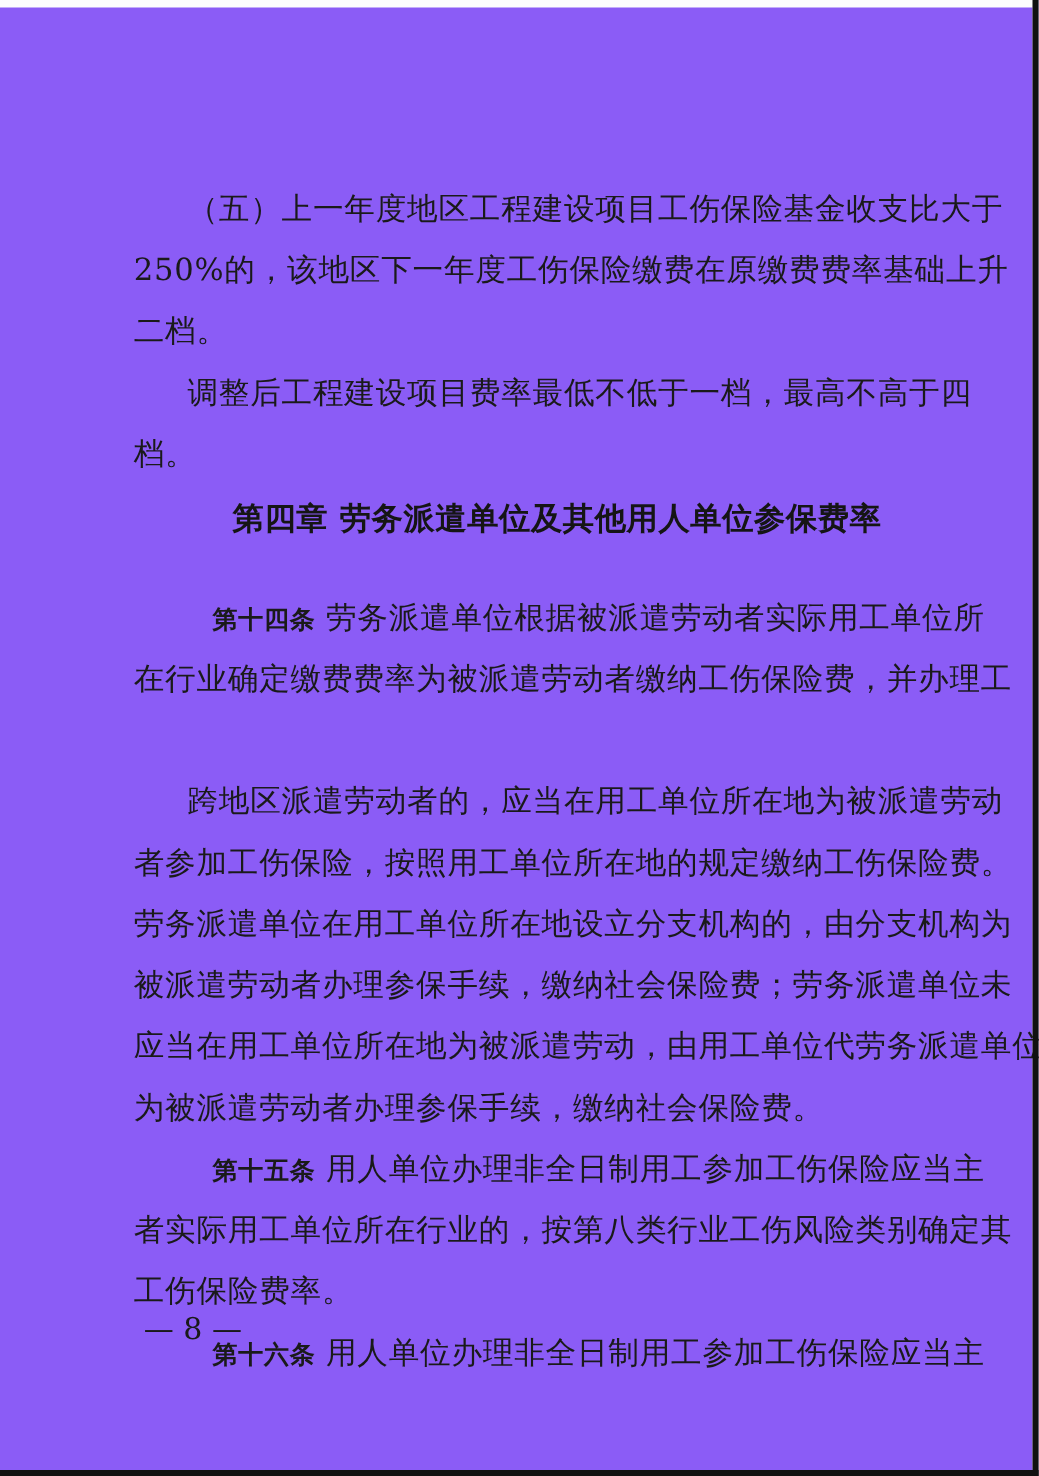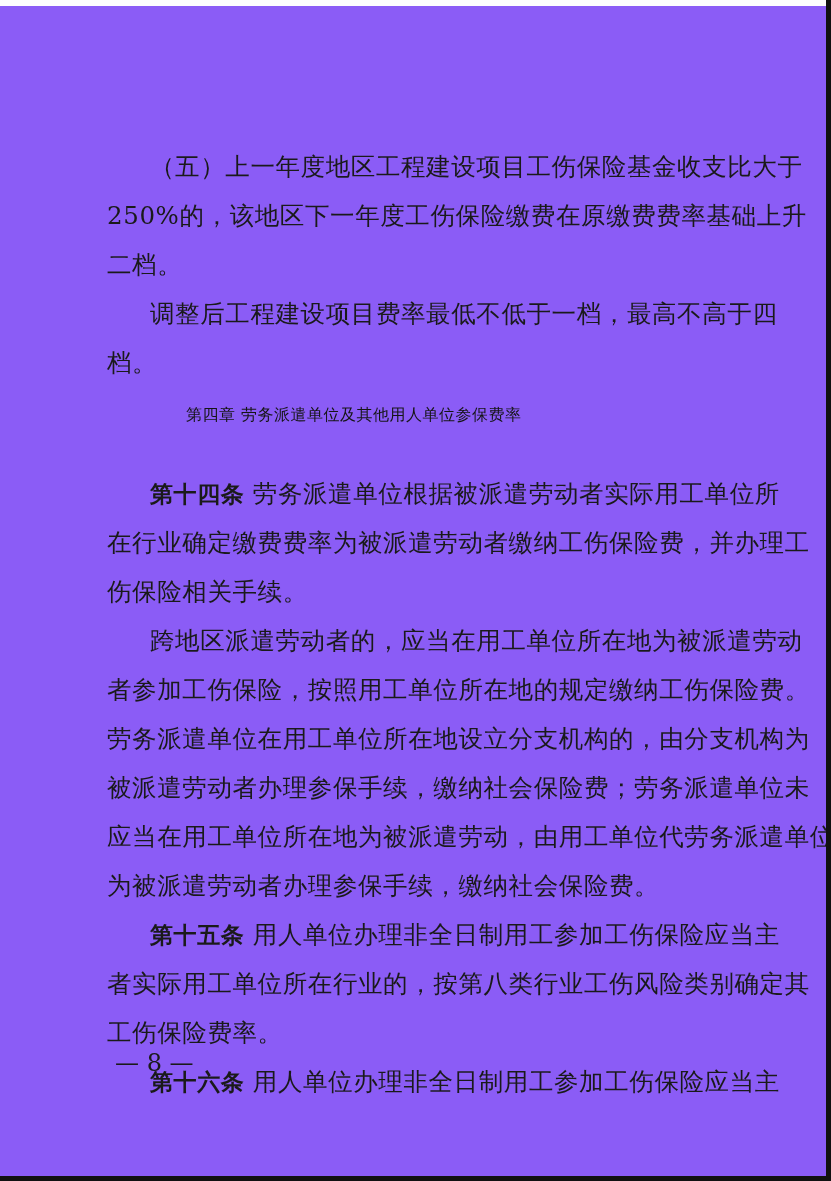--- a/index.html
+++ b/index.html
@@ -14,24 +14,24 @@
   .edge-bottom { position: absolute; left: 0; bottom: 0; width: 831px; height: 5px; background: #111; }
   .line {
     position: absolute; left: 107px; width: 614px;
     font-size: 24.5px; line-height: 30px; white-space: nowrap;
     letter-spacing: 0.6px;
   }
   .indent { left: 150px; width: 571px; }
   .heading {
     position: absolute; left: 186px; top: 394px;
     font-family: "DejaVu Sans", "Liberation Sans", sans-serif;
-    font-size: 16px; line-height: 30px; white-space: nowrap; font-weight: normal;
+    font-size: 25px; line-height: 30px; white-space: nowrap; font-weight: bold;
     color: #151515; letter-spacing: 0.5px;
   }
-  .bold-run { font-family: "DejaVu Sans", "Liberation Sans", sans-serif; font-weight: bold; font-size: 23px; }
+  .bold-run { font-family: "DejaVu Sans", "Liberation Sans", sans-serif; font-weight: bold; font-size: 20px; margin-left: 20px; }
   .page-number {
     position: absolute; left: 115px; top: 1042px;
     font-size: 24px; line-height: 30px; white-space: nowrap;
   }
 </style>
 </head>
 <body>
 
 <div class="page">
 
@@ -41,21 +41,20 @@
 
   <div class="line indent" style="top:293px">调整后工程建设项目费率最低不低于一档，最高不高于四</div>
   <div class="line" style="top:342px">档。</div>
 
   <div class="heading">第四章  劳务派遣单位及其他用人单位参保费率</div>
 
   <div class="line indent" style="top:473px">
     <span class="bold-run">第十四条</span><span> 劳务派遣单位根据被派遣劳动者实际用工单位所</span>
   </div>
   <div class="line" style="top:522px">在行业确定缴费费率为被派遣劳动者缴纳工伤保险费，并办理工</div>
-  <div class="line" style="top:571px">伤保险相关手续。</div>
 
   <div class="line indent" style="top:620px">跨地区派遣劳动者的，应当在用工单位所在地为被派遣劳动</div>
   <div class="line" style="top:669px">者参加工伤保险，按照用工单位所在地的规定缴纳工伤保险费。</div>
   <div class="line" style="top:767px">被派遣劳动者办理参保手续，缴纳社会保险费；劳务派遣单位未</div>
   <div class="line" style="top:718px">劳务派遣单位在用工单位所在地设立分支机构的，由分支机构为</div>
   <div class="line" style="top:816px">应当在用工单位所在地为被派遣劳动，由用工单位代劳务派遣单位</div>
   <div class="line" style="top:865px">为被派遣劳动者办理参保手续，缴纳社会保险费。</div>
 
   <div class="line indent" style="top:914px">
     <span class="bold-run">第十五条</span><span> 用人单位办理非全日制用工参加工伤保险应当主</span>

